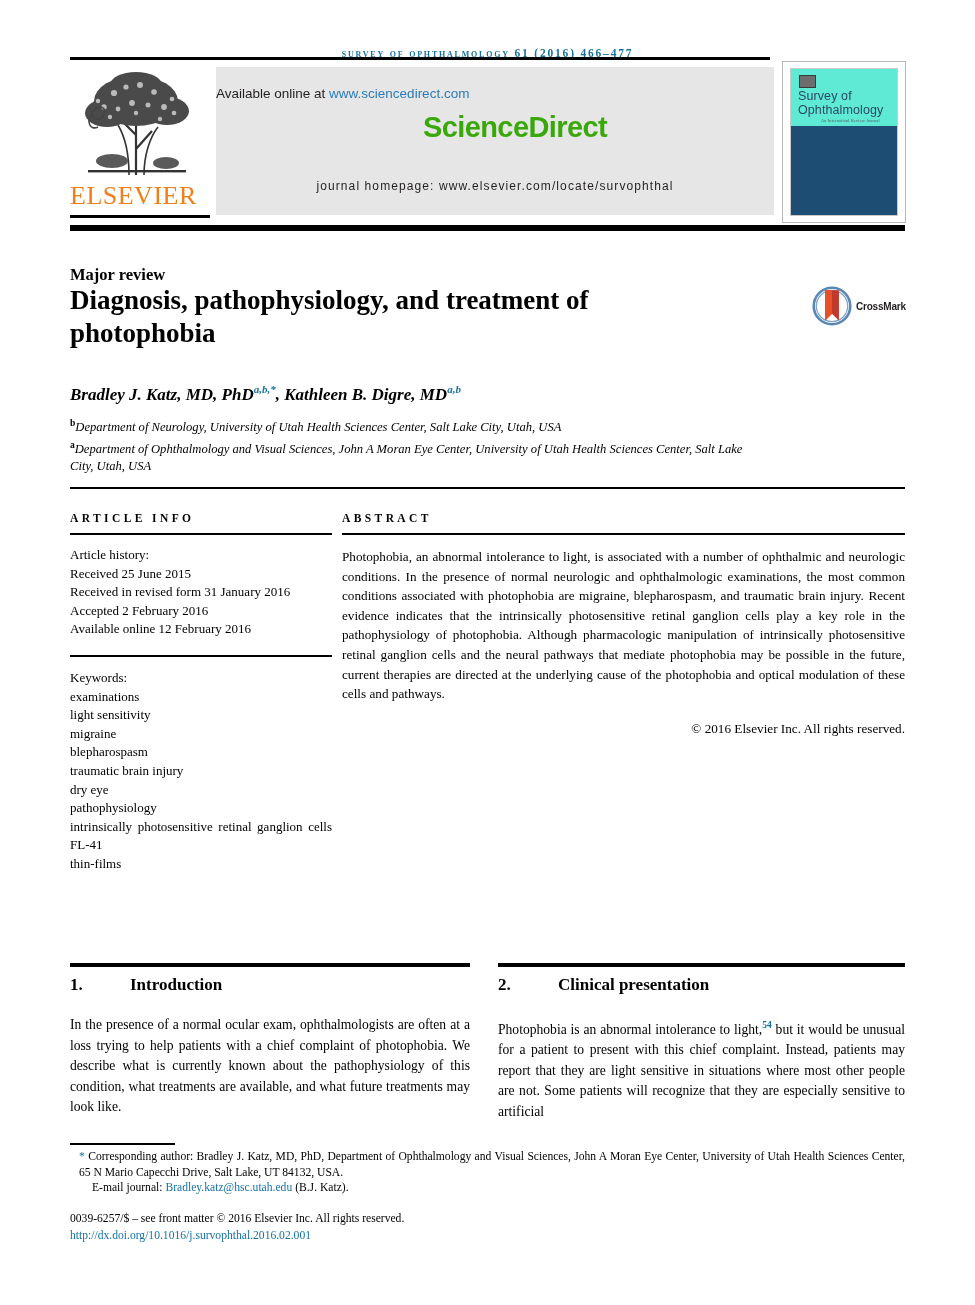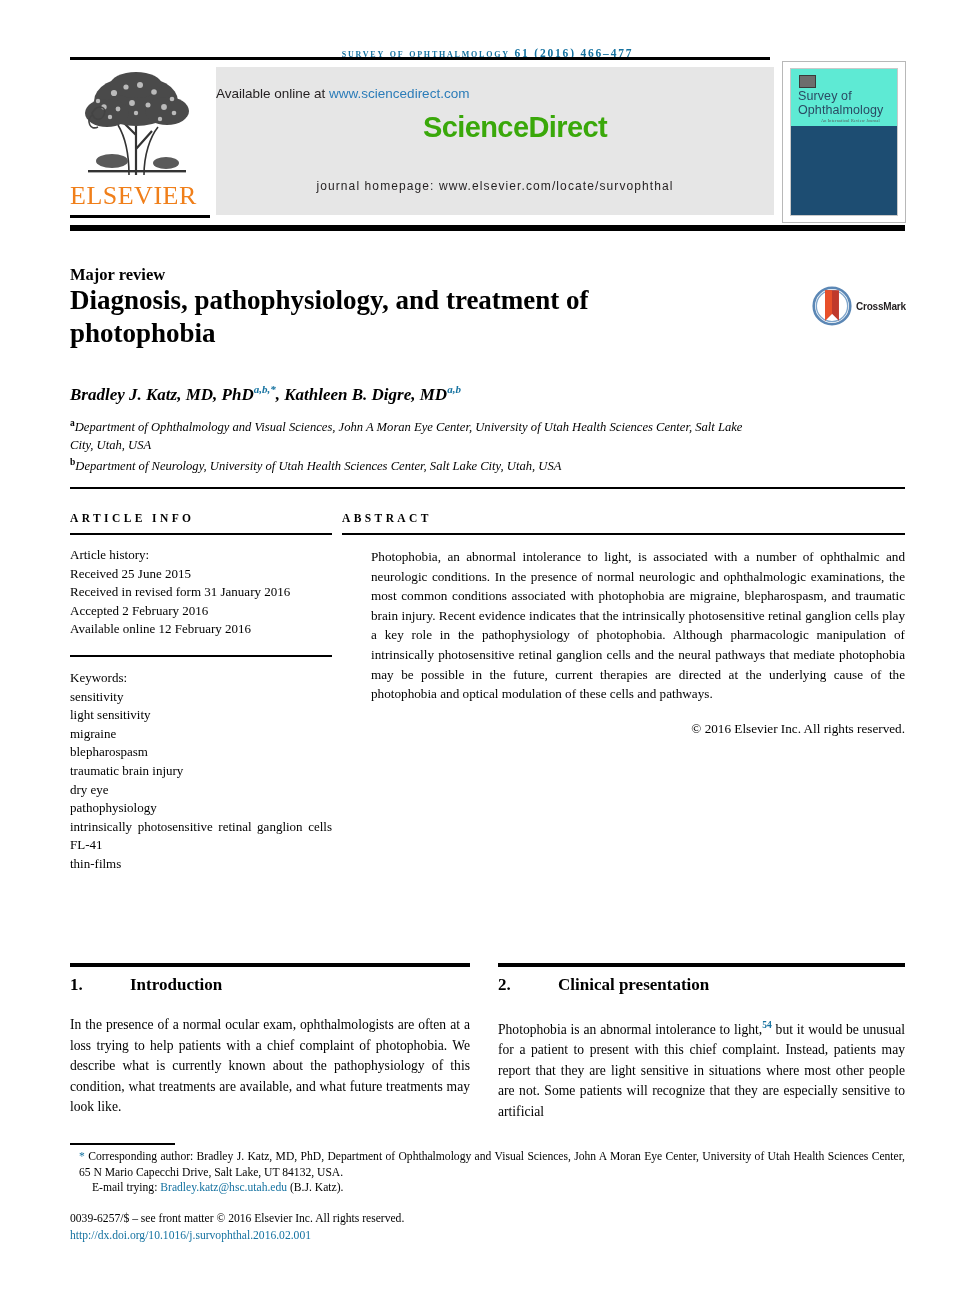--- a/index.html
+++ b/index.html
@@ -300,21 +300,20 @@
     text-align: justify;
     text-align-last: justify;
   }
   .abs-body {
     margin-top: 12px;
     font-family: "Liberation Serif", serif;
     font-size: 13.2px;
     line-height: 19.6px;
     color: #000;
     text-align: justify;
-    margin-left: 29px;
   }
   .abs-copy {
     margin-top: 17px;
     text-align: right;
     font-family: "Liberation Serif", serif;
     font-size: 13.2px;
     color: #000;
   }
 
   
@@ -461,43 +460,43 @@
       <circle cx="23" cy="23" r="18" fill="#ffffff" stroke="#7fa6cc" stroke-width="1.5"></circle>
       <path d="M15 5 L31 5 L31 40 L23 32 L15 40 Z" fill="#c0392b"></path>
       <path d="M15 5 L23 5 L23 32 L15 40 Z" fill="#e8502a"></path>
     </svg>
     <span class="crossmark-label">CrossMark</span>
   </div>
 
   <div class="authors">Bradley J. Katz, MD, PhD<sup>a,b,*</sup>, Kathleen B. Digre, MD<sup>a,b</sup></div>
   <div class="affils">
     <div>
+      <sup>b</sup><span>Department of Neurology, University of Utah Health Sciences Center, Salt Lake City, Utah, USA</span>
+    </div>
+    <div>
       <sup>a</sup><span>Department of Ophthalmology and Visual Sciences, John A Moran Eye Center, University of Utah Health Sciences Center, Salt Lake City, Utah, USA</span>
-    </div>
-    <div>
-      <sup>b</sup><span>Department of Neurology, University of Utah Health Sciences Center, Salt Lake City, Utah, USA</span>
     </div>
   </div>
 
   <div class="rule-head"></div>
 
   <div class="col-info">
     <div class="sec-label">ARTICLE INFO</div>
     <div class="rule-thin"></div>
     <div class="info-body">
       <div>Article history:</div>
       <div>Received 25 June 2015</div>
       <div>Received in revised form 31 January 2016</div>
       <div>Accepted 2 February 2016</div>
       <div>Available online 12 February 2016</div>
     </div>
     <div class="rule-thin-2"></div>
     <div class="kw-body">
       <div>Keywords:</div>
-      <div class="kw-item">sensitivity</div>
+      <div class="kw-item">examinations</div>
       <div class="kw-item">light sensitivity</div>
       <div class="kw-item">migraine</div>
       <div class="kw-item">blepharospasm</div>
       <div class="kw-item">traumatic brain injury</div>
       <div class="kw-item">dry eye</div>
       <div class="kw-item">pathophysiology</div>
       <div class="kw-item justify">intrinsically photosensitive retinal ganglion cells</div>
       <div class="kw-item">FL-41</div>
       <div class="kw-item">thin-films</div>
     </div>
@@ -520,21 +519,21 @@
     <span class="sec-num">2.</span><span>Clinical presentation</span>
   </div>
 
   <div class="body-col" style="left:70px; top:1015px;">In the presence of a normal ocular exam, ophthalmologists are often at a loss trying to help patients with a chief complaint of photophobia. We describe what is currently known about the pathophysiology of this condition, what treatments are available, and what future treatments may look like.</div>
   <div class="body-col" style="left:498px; top:1015px; width:407px;">Photophobia is an abnormal intolerance to light,<sup>54</sup> but it would be unusual for a patient to present with this chief complaint. Instead, patients may report that they are light sensitive in situations where most other people are not. Some patients will recognize that they are especially sensitive to artificial</div>
 
   <div class="foot-rule"></div>
   <div class="footnotes">
     <div class="indent"><span class="lnk">*</span> Corresponding author: Bradley J. Katz, MD, PhD, Department of Ophthalmology and Visual Sciences, John A Moran Eye Center, University of Utah Health Sciences Center, 65 N Mario Capecchi Drive, Salt Lake, UT 84132, USA.</div>
     <div class="indent2">
-      <span>E-mail trying:</span>
+      <span>E-mail journal:</span>
       <span class="lnk">Bradley.katz@hsc.utah.edu</span>
       <span>(B.J. Katz).</span>
     </div>
     <div class="issn">0039-6257/$ – see front matter © 2016 Elsevier Inc. All rights reserved.</div>
     <div class="doi">http://dx.doi.org/10.1016/j.survophthal.2016.02.001</div>
   </div>
 
 </div>
 
 </body></html>

